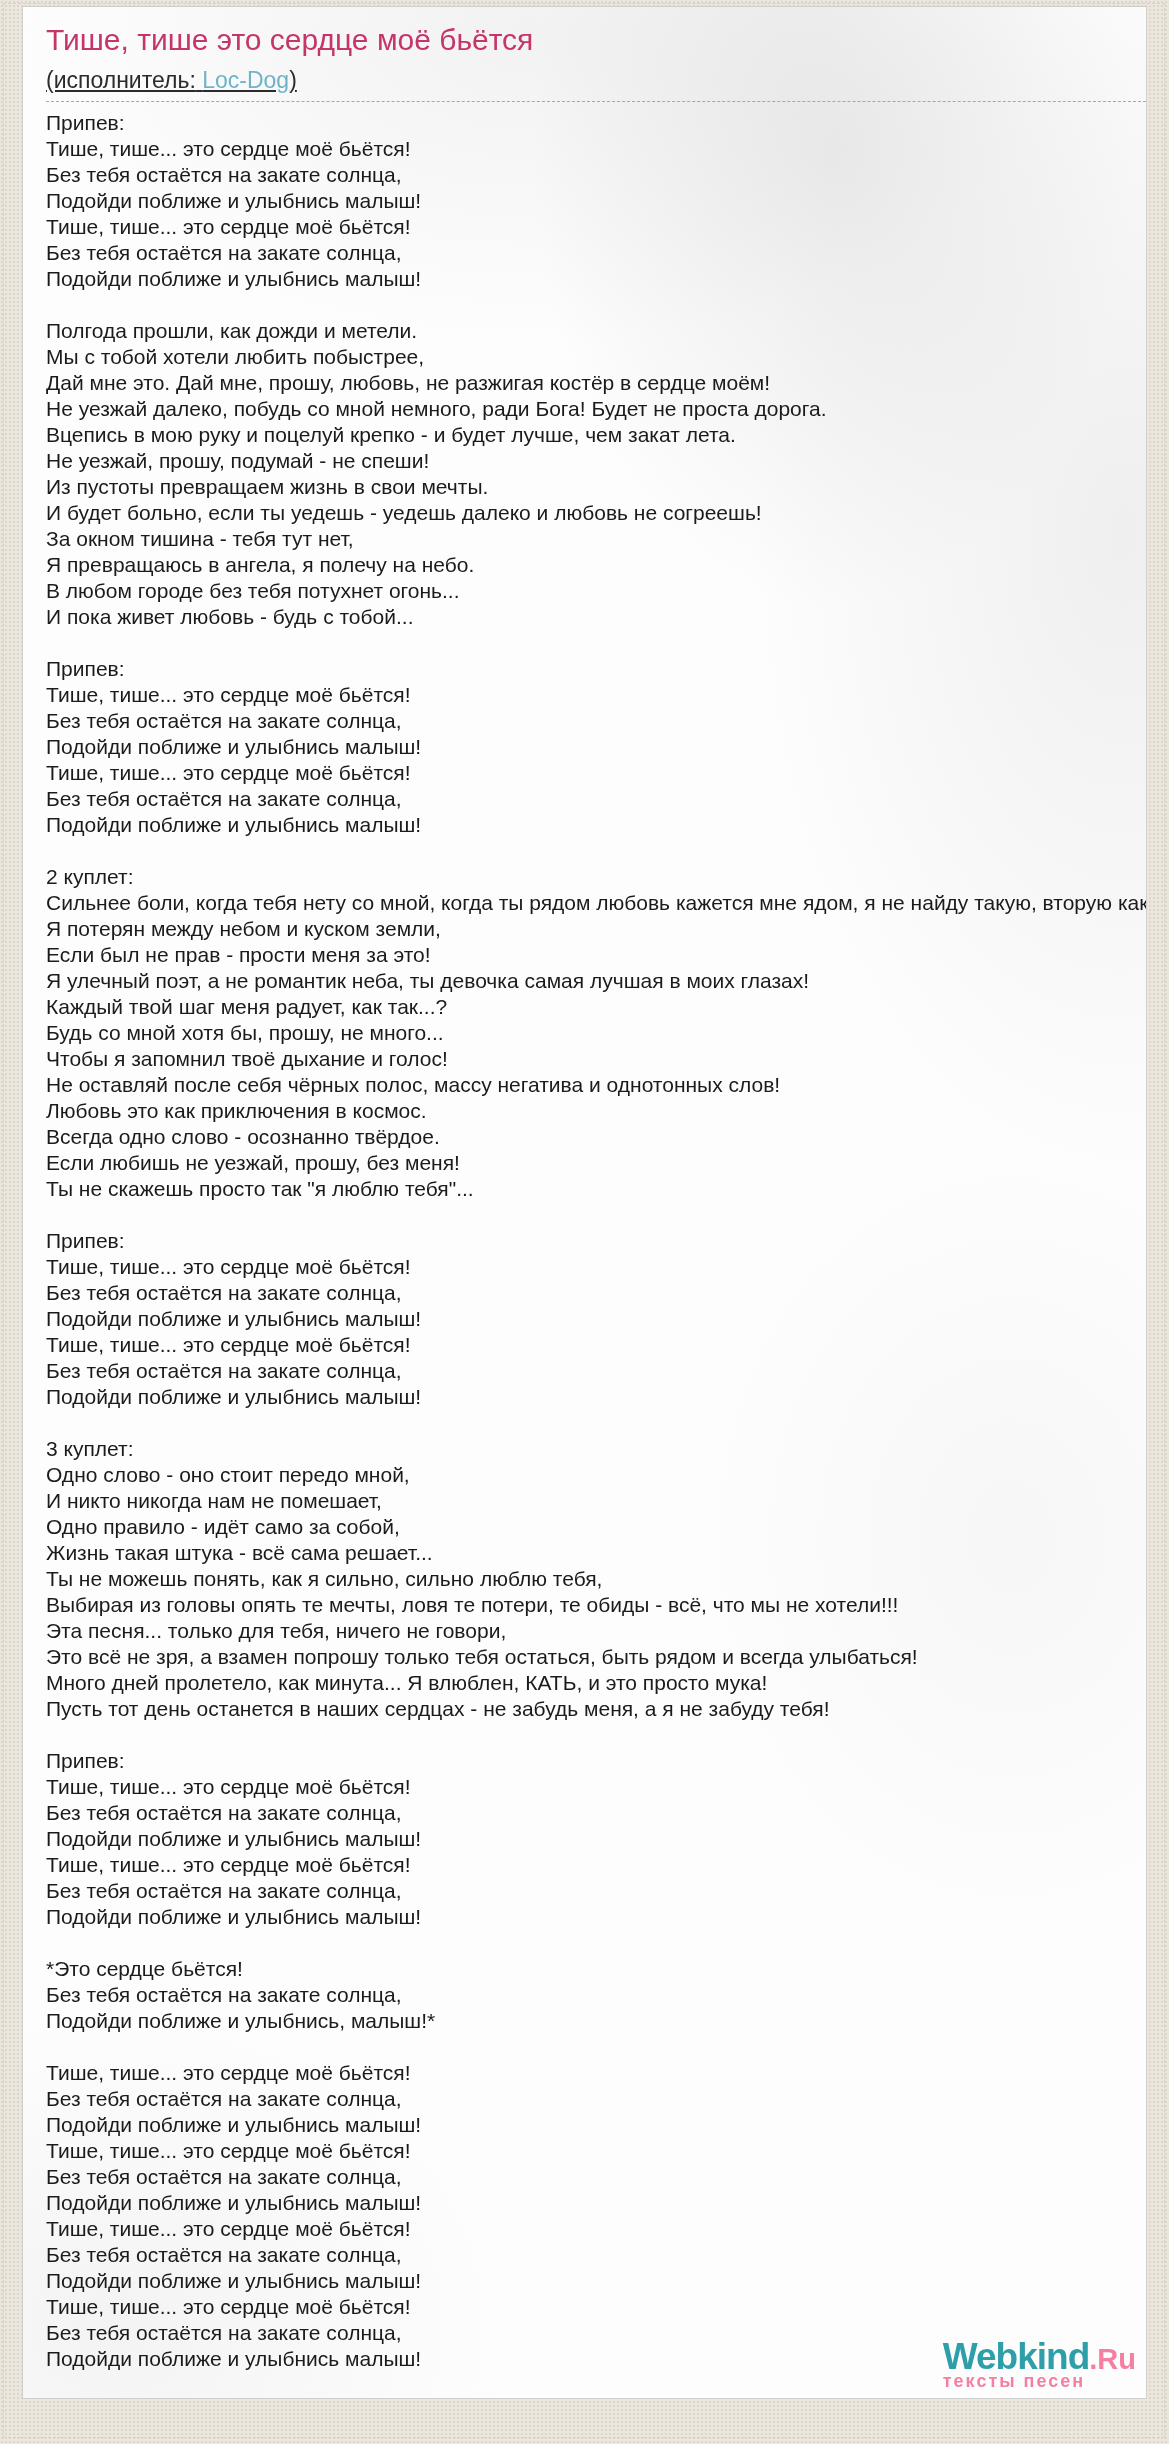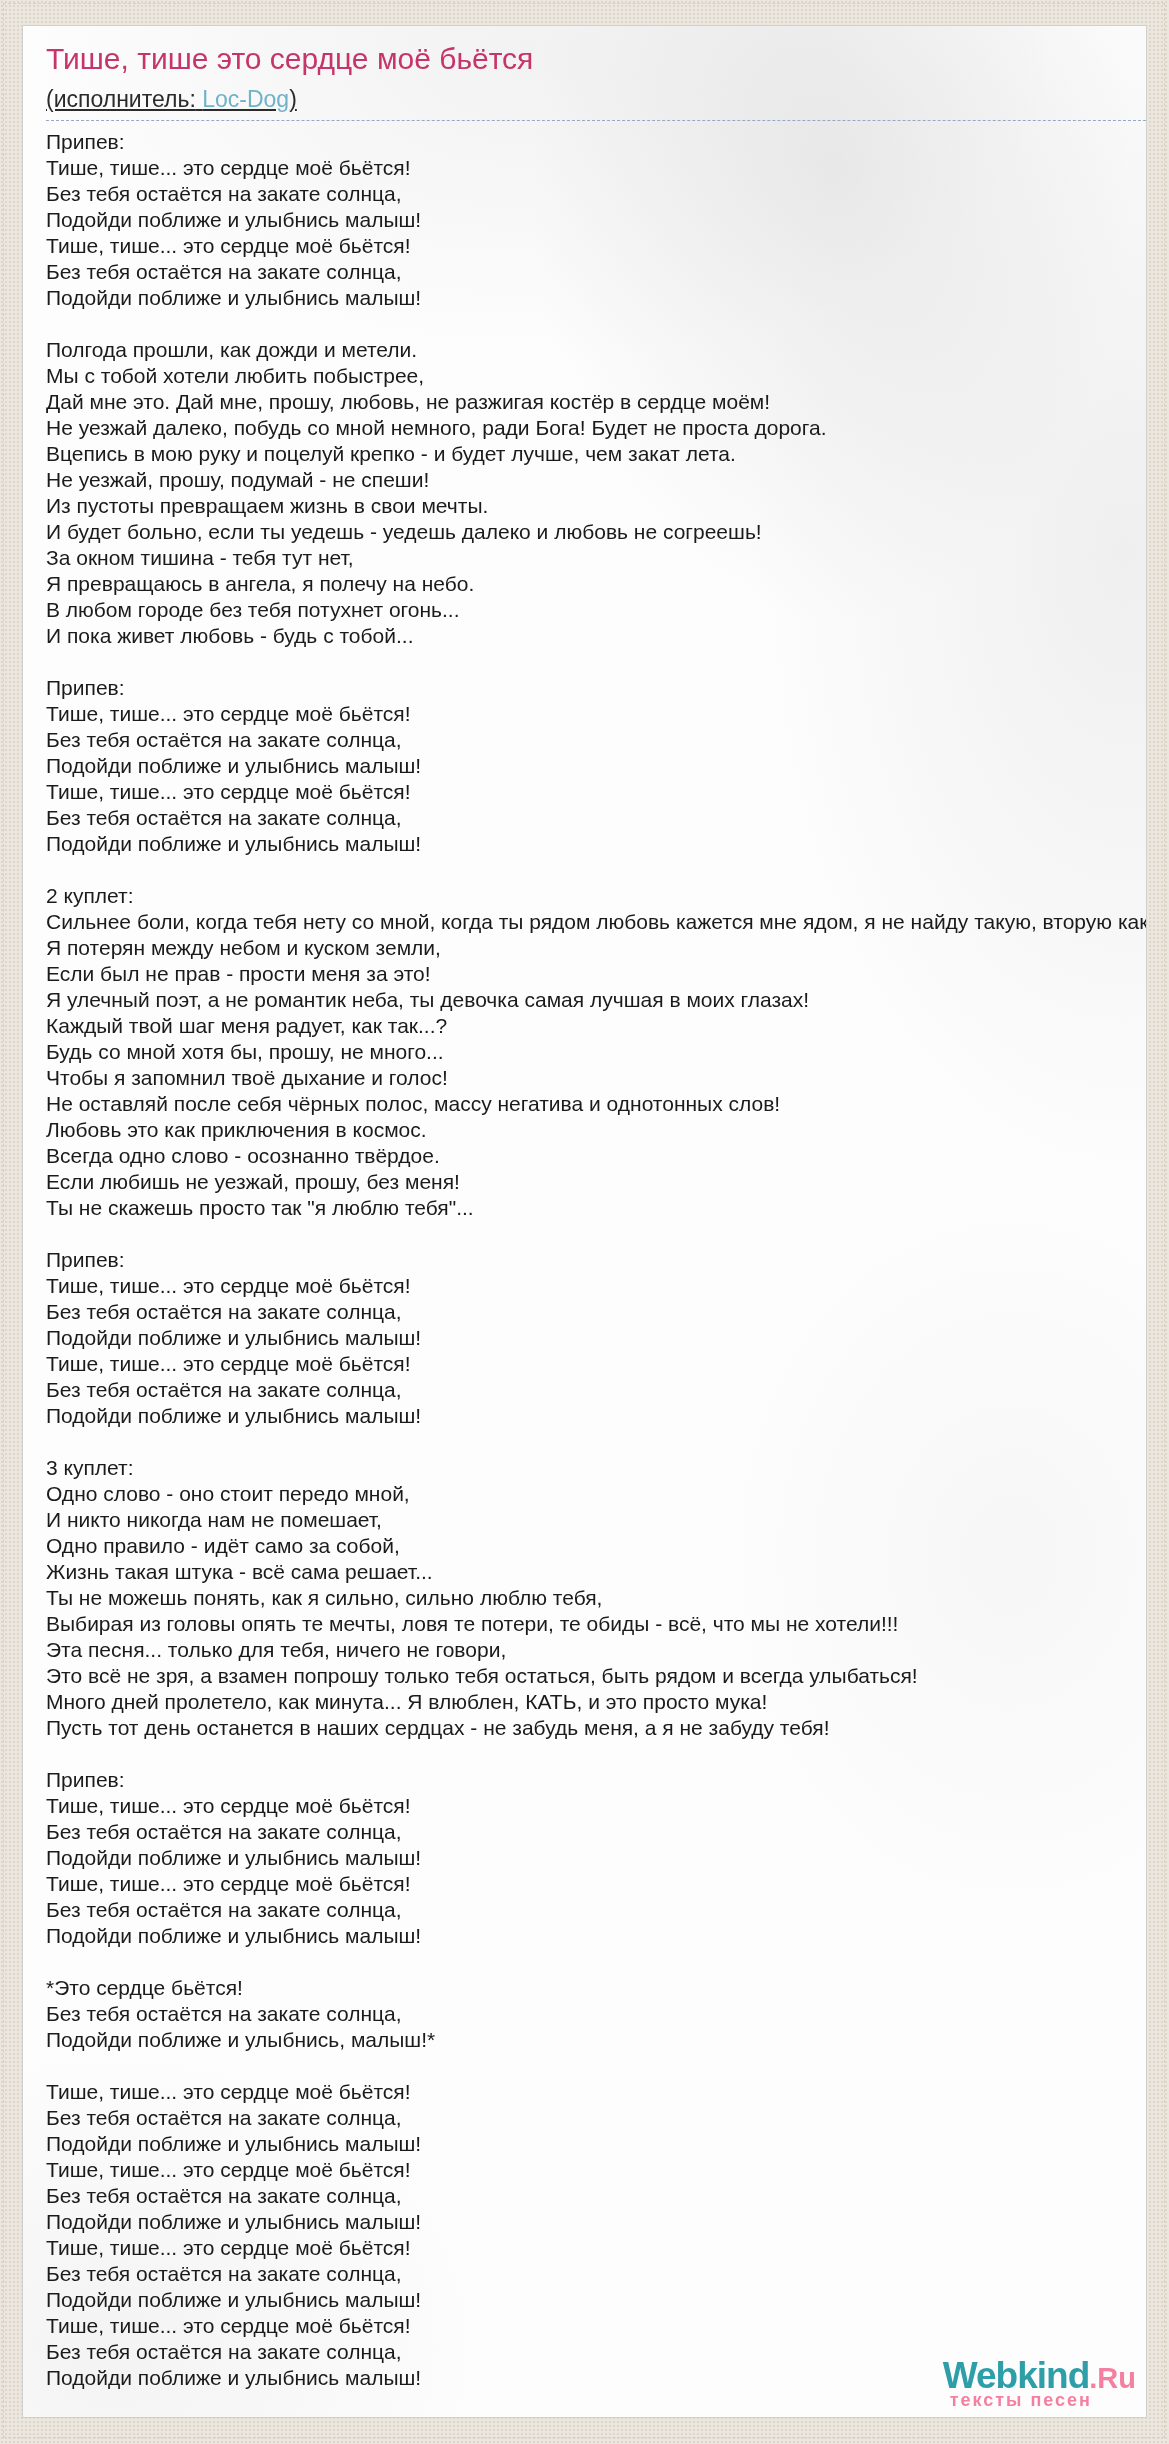--- a/index.html
+++ b/index.html
@@ -8,41 +8,41 @@
     font-family:"Liberation Sans", sans-serif;
     background-color:#ece7de;
     background-image:radial-gradient(rgba(186,174,156,0.30) 1px, transparent 1.2px);
     background-size:4px 4px;
   }
   .bg-frame{
     position:absolute;left:3px;top:3px;right:4px;bottom:6px;
     border:1px dashed #d6cfc1;pointer-events:none;
   }
   .card{
-    position:absolute;left:22px;top:25px;width:1125px;height:2393px;
+    position:absolute;left:22px;top:6px;width:1125px;height:2393px;
     box-sizing:border-box;border:1px solid #cfcfcb;
     padding:12px 0 8px 23px;overflow:hidden;
     background-color:#fdfdfd;
     background-image:
       radial-gradient(ellipse 430px 650px at 72% 6%,  rgba(170,170,172,0.22), transparent 70%),
       radial-gradient(ellipse 520px 900px at 98% 22%, rgba(175,175,178,0.18), transparent 72%),
       radial-gradient(ellipse 700px 420px at 45% 1%,  rgba(185,185,188,0.16), transparent 75%),
       radial-gradient(ellipse 420px 520px at 88% 64%, rgba(190,190,192,0.10), transparent 75%),
       radial-gradient(ellipse 520px 420px at 8% 97%,  rgba(185,185,188,0.14), transparent 75%);
   }
   .title{
     margin:4px 0 0 0;font-size:30px;font-weight:normal;color:#c53569;line-height:34px;
   }
   .artist{font-size:23px;color:#2b2b2b;margin-top:12px;line-height:22px;text-decoration:underline;}
   .artist-link{color:#6fb3c8;text-decoration:none;cursor:pointer;}
   .separator{height:0;border-bottom:1px dashed #92aac6;margin:10px 0 0 0;}
   .lyrics{margin-top:8px;font-size:21px;line-height:26px;color:#1b1b1b;white-space:nowrap;}
   .stanza{margin:0 4px 26px 0;}
   .stanza:last-child{margin-bottom:0;}
-  .logo{position:absolute;right:10px;bottom:1px;text-align:right;line-height:1;cursor:pointer;}
+  .logo{position:absolute;right:10px;bottom:1px;line-height:1;cursor:pointer;}
   .logo-main{font-size:37px;font-weight:bold;color:#2e9ea8;letter-spacing:-1px;}
   .logo-ru{font-size:29px;font-weight:bold;color:#f57fa1;}
   .logo-tag{font-size:18px;font-weight:bold;color:#f57fa1;margin:-3px 44px 7px 0;letter-spacing:2px;}
 </style>
 </head>
 <body>
 
 <div class="bg-frame"></div>
 
 <div class="card">

